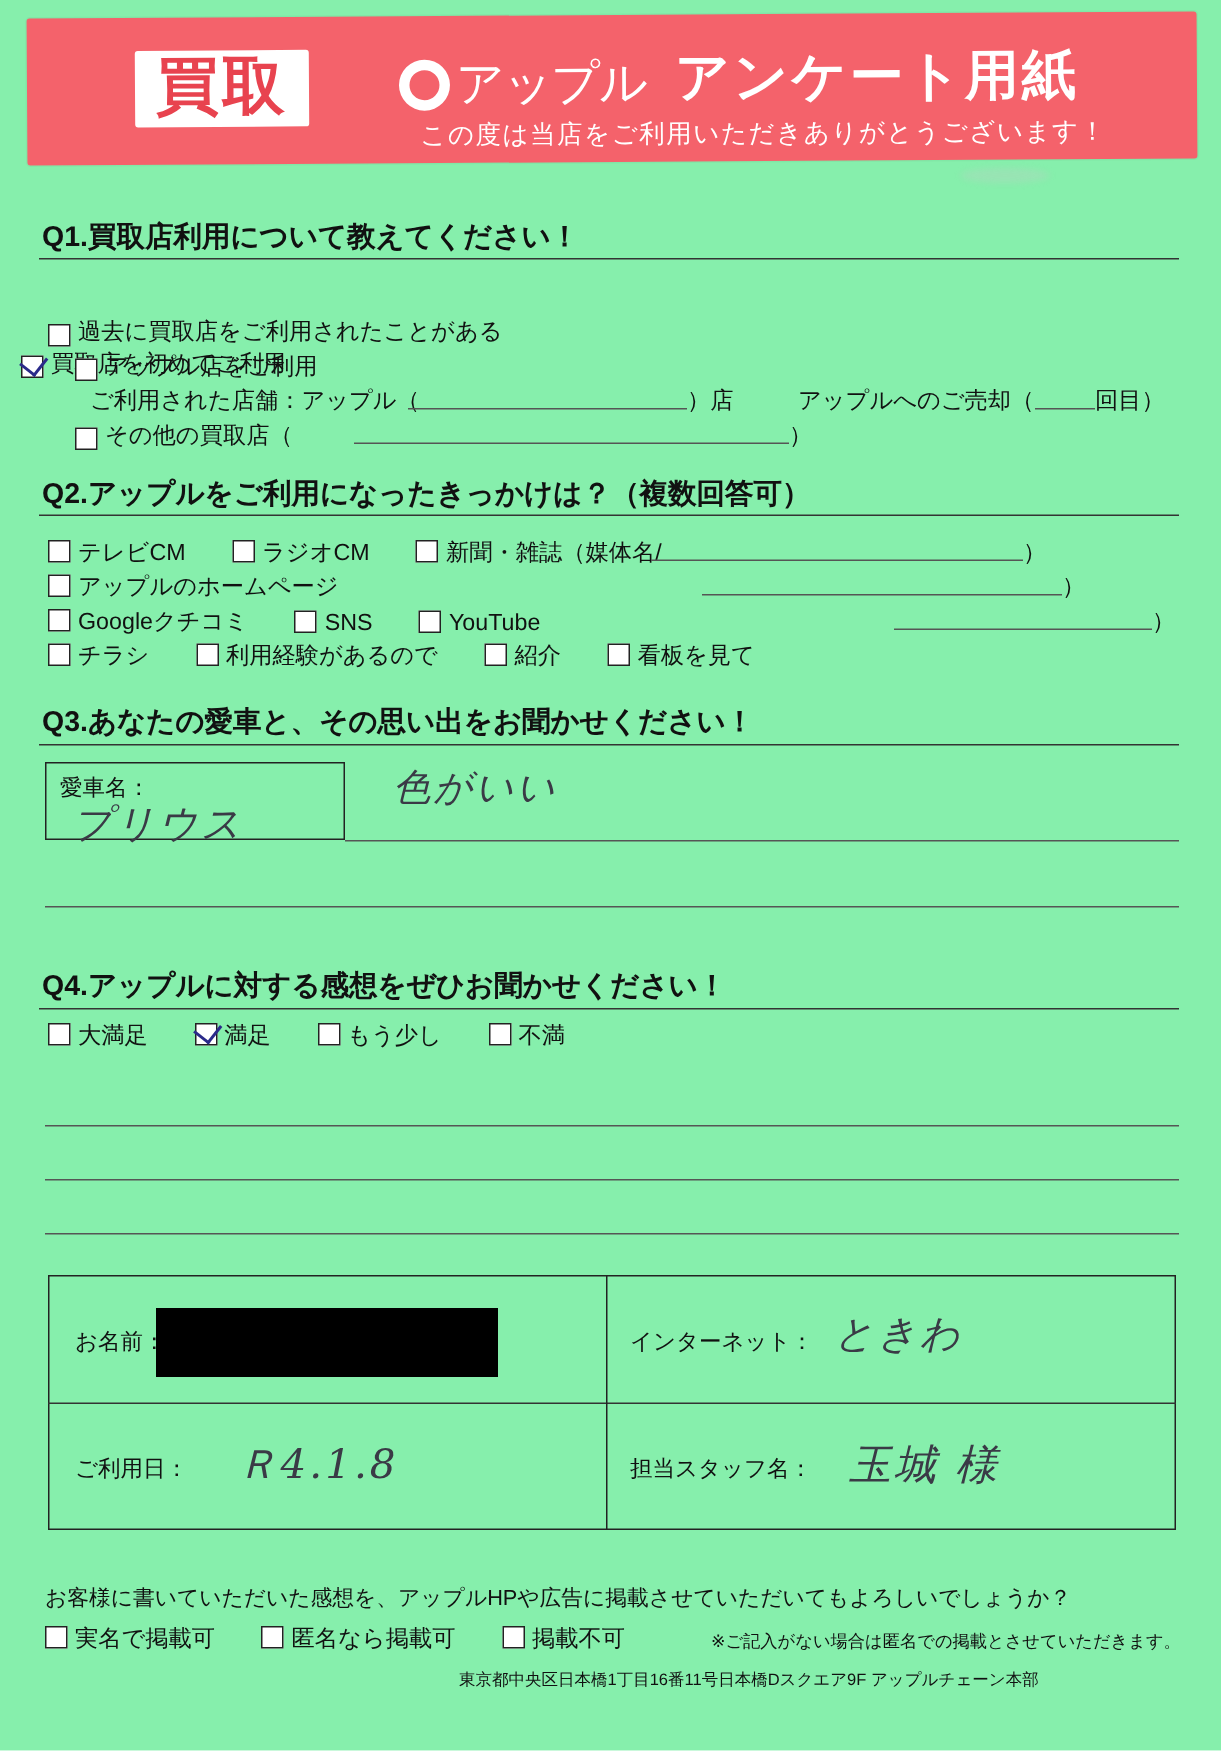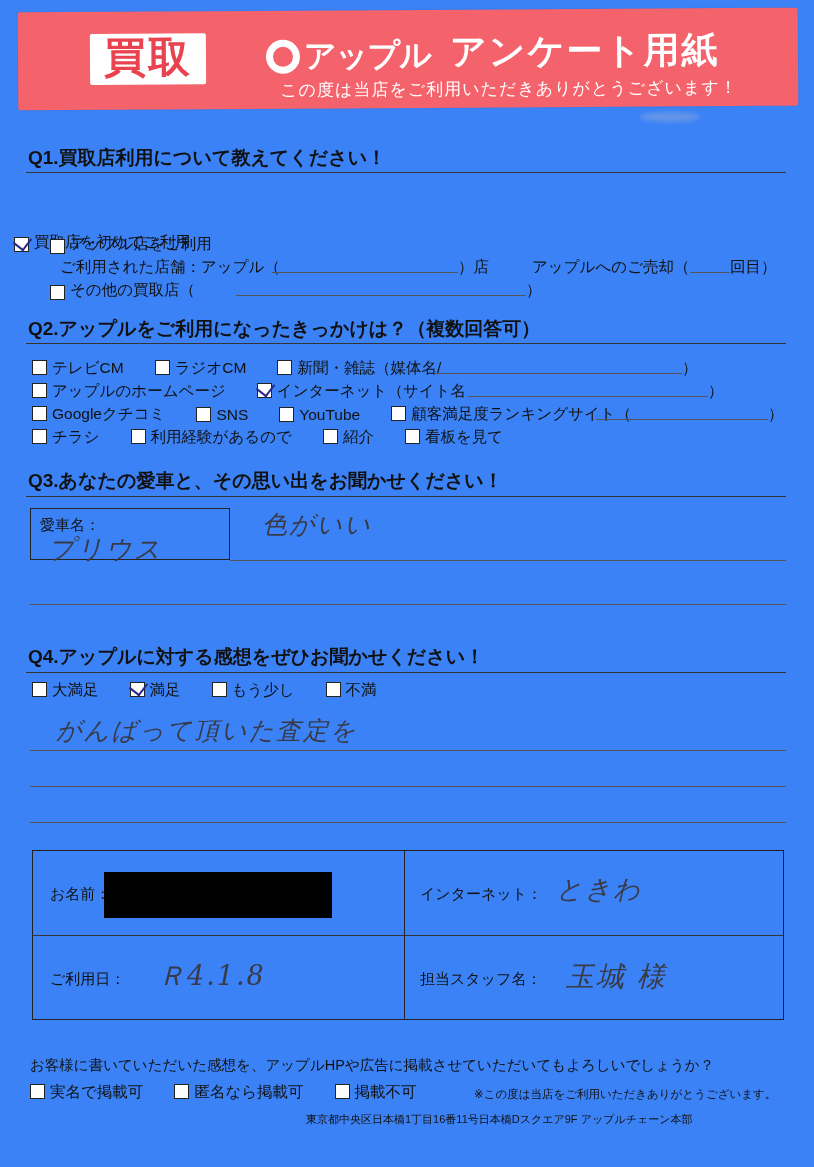--- a/index.html
+++ b/index.html
@@ -12,21 +12,21 @@
     height: 1167px;
     font-family: "Liberation Sans", "DejaVu Sans", sans-serif;
     color: #111;
     position: relative;
     overflow: hidden;
   }
   .page {
     position: relative;
     width: 814px;
     height: 1167px;
-    background: #3b82f6;
+    background: #86efac;
   }
 
   
   .banner {
     position: absolute;
     left: 18px;
     top: 10px;
     width: 780px;
     height: 98px;
     background: #f4626b;
@@ -68,21 +68,21 @@
     left: 7px;
     top: 7px;
     width: 20px;
     height: 20px;
     border-radius: 50%;
     background: #f4626b;
   }
   .banner-logo .logo-text {
     color: #ffffff;
     font-size: 32px;
-    font-weight: bold;
+    font-weight: normal;
     letter-spacing: -1px;
     text-align: center;
   }
   .banner-title {
     position: absolute;
     left: 432px;
     top: 18px;
     color: #ffffff;
     font-size: 36px;
     font-weight: bold;
@@ -213,20 +213,24 @@
   </div>
   <div class="banner-smudge"></div>
 
   <div class="q-head" style="left:28px; top:145px;">Q1.買取店利用について教えてください！</div>
   <div class="rule" style="left:26px; top:172px; width:760px;"></div>
 
   <div class="row" style="left:14px; top:188px;margin-top:44px;">
     <span class="cb checked"></span>
     <span class="opt">買取店を初めてご利用</span>
   </div>
+  <div class="row" style="left:32px; top:211px;">
+    <span class="cb"></span>
+    <span class="opt">過去に買取店をご利用されたことがある</span>
+  </div>
   <div class="row" style="left:50px; top:234px;">
     <span class="cb"></span>
     <span class="opt">アップル店をご利用</span>
   </div>
 
   <div class="row" style="left:60px; top:257px;">
     <span class="opt">ご利用された店舗：アップル（</span>
   </div>
   <div class="thin-line" style="left:272px; top:272px; width:186px;"></div>
   <div class="row" style="left:458px; top:257px;">
@@ -255,30 +259,28 @@
   <div class="row" style="left:32px; top:358px;">
     <span><span class="cb"></span><span class="opt">テレビCM</span></span>
     <span class="gap-l"><span class="cb"></span><span class="opt">ラジオCM</span></span>
     <span class="gap-l"><span class="cb"></span><span class="opt">新聞・雑誌（媒体名/</span></span>
   </div>
   <div class="thin-line" style="left:434px; top:373px; width:248px;"></div>
   <div class="opt" style="position:absolute; left:682px; top:358px;">）</div>
 
   <div class="row" style="left:32px; top:381px;">
     <span><span class="cb"></span><span class="opt">アップルのホームページ</span></span>
-    <span class="gap-l"><span class="cb checked"></span><span class="opt">インターネット（サイト名</span></span>
   </div>
   <div class="thin-line" style="left:468px; top:396px; width:240px;"></div>
   <div class="opt" style="position:absolute; left:708px; top:381px;">）</div>
 
   <div class="row" style="left:32px; top:404px;">
     <span><span class="cb"></span><span class="opt">Googleクチコミ</span></span>
     <span class="gap-l"><span class="cb"></span><span class="opt">SNS</span></span>
     <span class="gap-l"><span class="cb"></span><span class="opt">YouTube</span></span>
-    <span class="gap-l"><span class="cb"></span><span class="opt">顧客満足度ランキングサイト（</span></span>
   </div>
   <div class="thin-line" style="left:596px; top:419px; width:172px;"></div>
   <div class="opt" style="position:absolute; left:768px; top:404px;">）</div>
 
   <div class="row" style="left:32px; top:427px;">
     <span><span class="cb"></span><span class="opt">チラシ</span></span>
     <span class="gap-l"><span class="cb"></span><span class="opt">利用経験があるので</span></span>
     <span class="gap-l"><span class="cb"></span><span class="opt">紹介</span></span>
     <span class="gap-l"><span class="cb"></span><span class="opt">看板を見て</span></span>
   </div>
@@ -298,21 +300,20 @@
   <div class="q-head" style="left:28px; top:644px;">Q4.アップルに対する感想をぜひお聞かせください！</div>
   <div class="rule" style="left:26px; top:672px; width:760px;"></div>
 
   <div class="row" style="left:32px; top:680px;">
     <span><span class="cb"></span><span class="opt">大満足</span></span>
     <span class="gap-l"><span class="cb checked"></span><span class="opt">満足</span></span>
     <span class="gap-l"><span class="cb"></span><span class="opt">もう少し</span></span>
     <span class="gap-l"><span class="cb"></span><span class="opt">不満</span></span>
   </div>
 
-  <div class="hand" style="position:absolute; left:56px; top:714px; font-size:25px;">がんばって頂いた査定を</div>
   <div class="thin-line" style="left:30px; top:750px; width:756px;"></div>
   <div class="thin-line" style="left:30px; top:786px; width:756px;"></div>
   <div class="thin-line" style="left:30px; top:822px; width:756px;"></div>
 
   <div class="box" style="left:32px; top:850px; width:752px; height:170px;"></div>
   <div class="rule" style="left:32px; top:935px; width:752px;"></div>
   <div class="rule" style="left:404px; top:850px; width:1px; height:170px; background:#222;"></div>
 
   <div class="label-sm" style="position:absolute; left:50px; top:885px;">お名前：</div>
   <div class="redact" style="left:104px; top:872px; width:228px; height:46px;"></div>
@@ -326,17 +327,17 @@
   <div class="label-sm" style="position:absolute; left:420px; top:970px;">担当スタッフ名：</div>
   <div class="hand" style="position:absolute; left:566px; top:958px; font-size:28px;">玉城 様</div>
 
   <div class="footer-text" style="left:30px; top:1056px;">お客様に書いていただいた感想を、アップルHPや広告に掲載させていただいてもよろしいでしょうか？</div>
 
   <div class="row" style="left:30px; top:1082px;">
     <span><span class="cb"></span><span class="opt">実名で掲載可</span></span>
     <span class="gap-l"><span class="cb"></span><span class="opt">匿名なら掲載可</span></span>
     <span class="gap-l"><span class="cb"></span><span class="opt">掲載不可</span></span>
   </div>
-  <div class="tiny" style="position:absolute; left:474px; top:1087px;">※この度は当店をご利用いただきありがとうございます。</div>
+  <div class="tiny" style="position:absolute; left:474px; top:1087px;">※ご記入がない場合は匿名での掲載とさせていただきます。</div>
 
   <div class="addr" style="left:306px; top:1112px;">東京都中央区日本橋1丁目16番11号日本橋Dスクエア9F アップルチェーン本部</div>
 
 </div>
 
 </body></html>

